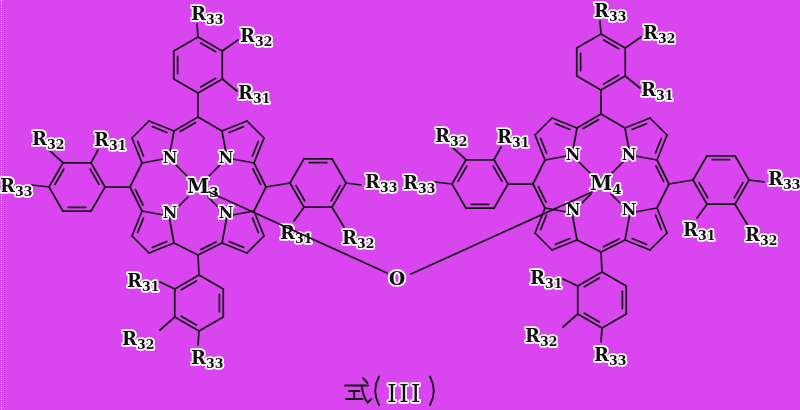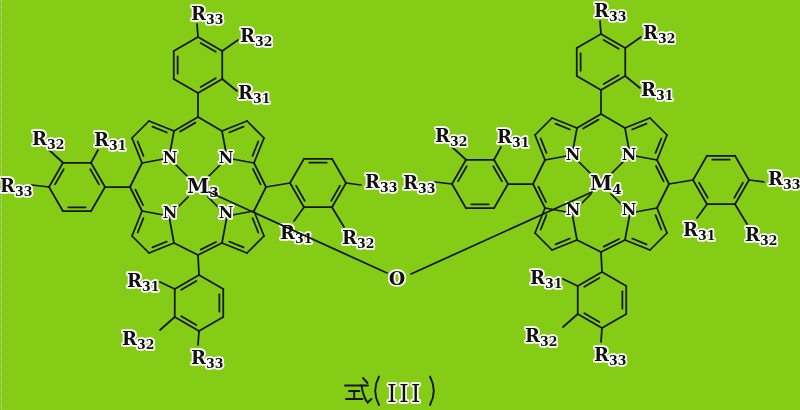--- a/index.html
+++ b/index.html
@@ -1,19 +1,19 @@
 <!DOCTYPE html>
 <html><head>
 <meta charset="utf-8">
 <style>
   html,body{margin:0;padding:0;background:#ffffff;}
   #canvas{
     position:relative;
     width:800px;height:410px;
-    background:#84cc16;
+    background:#d946ef;
     overflow:hidden;
     font-family:"DejaVu Serif","Liberation Serif",serif;
   }
   
   #canvas::before{
     content:"";
     position:absolute;left:1px;top:0;bottom:0;width:0;
     border-left:1px dotted #c9c9c9;
   }
   svg{display:block;}

